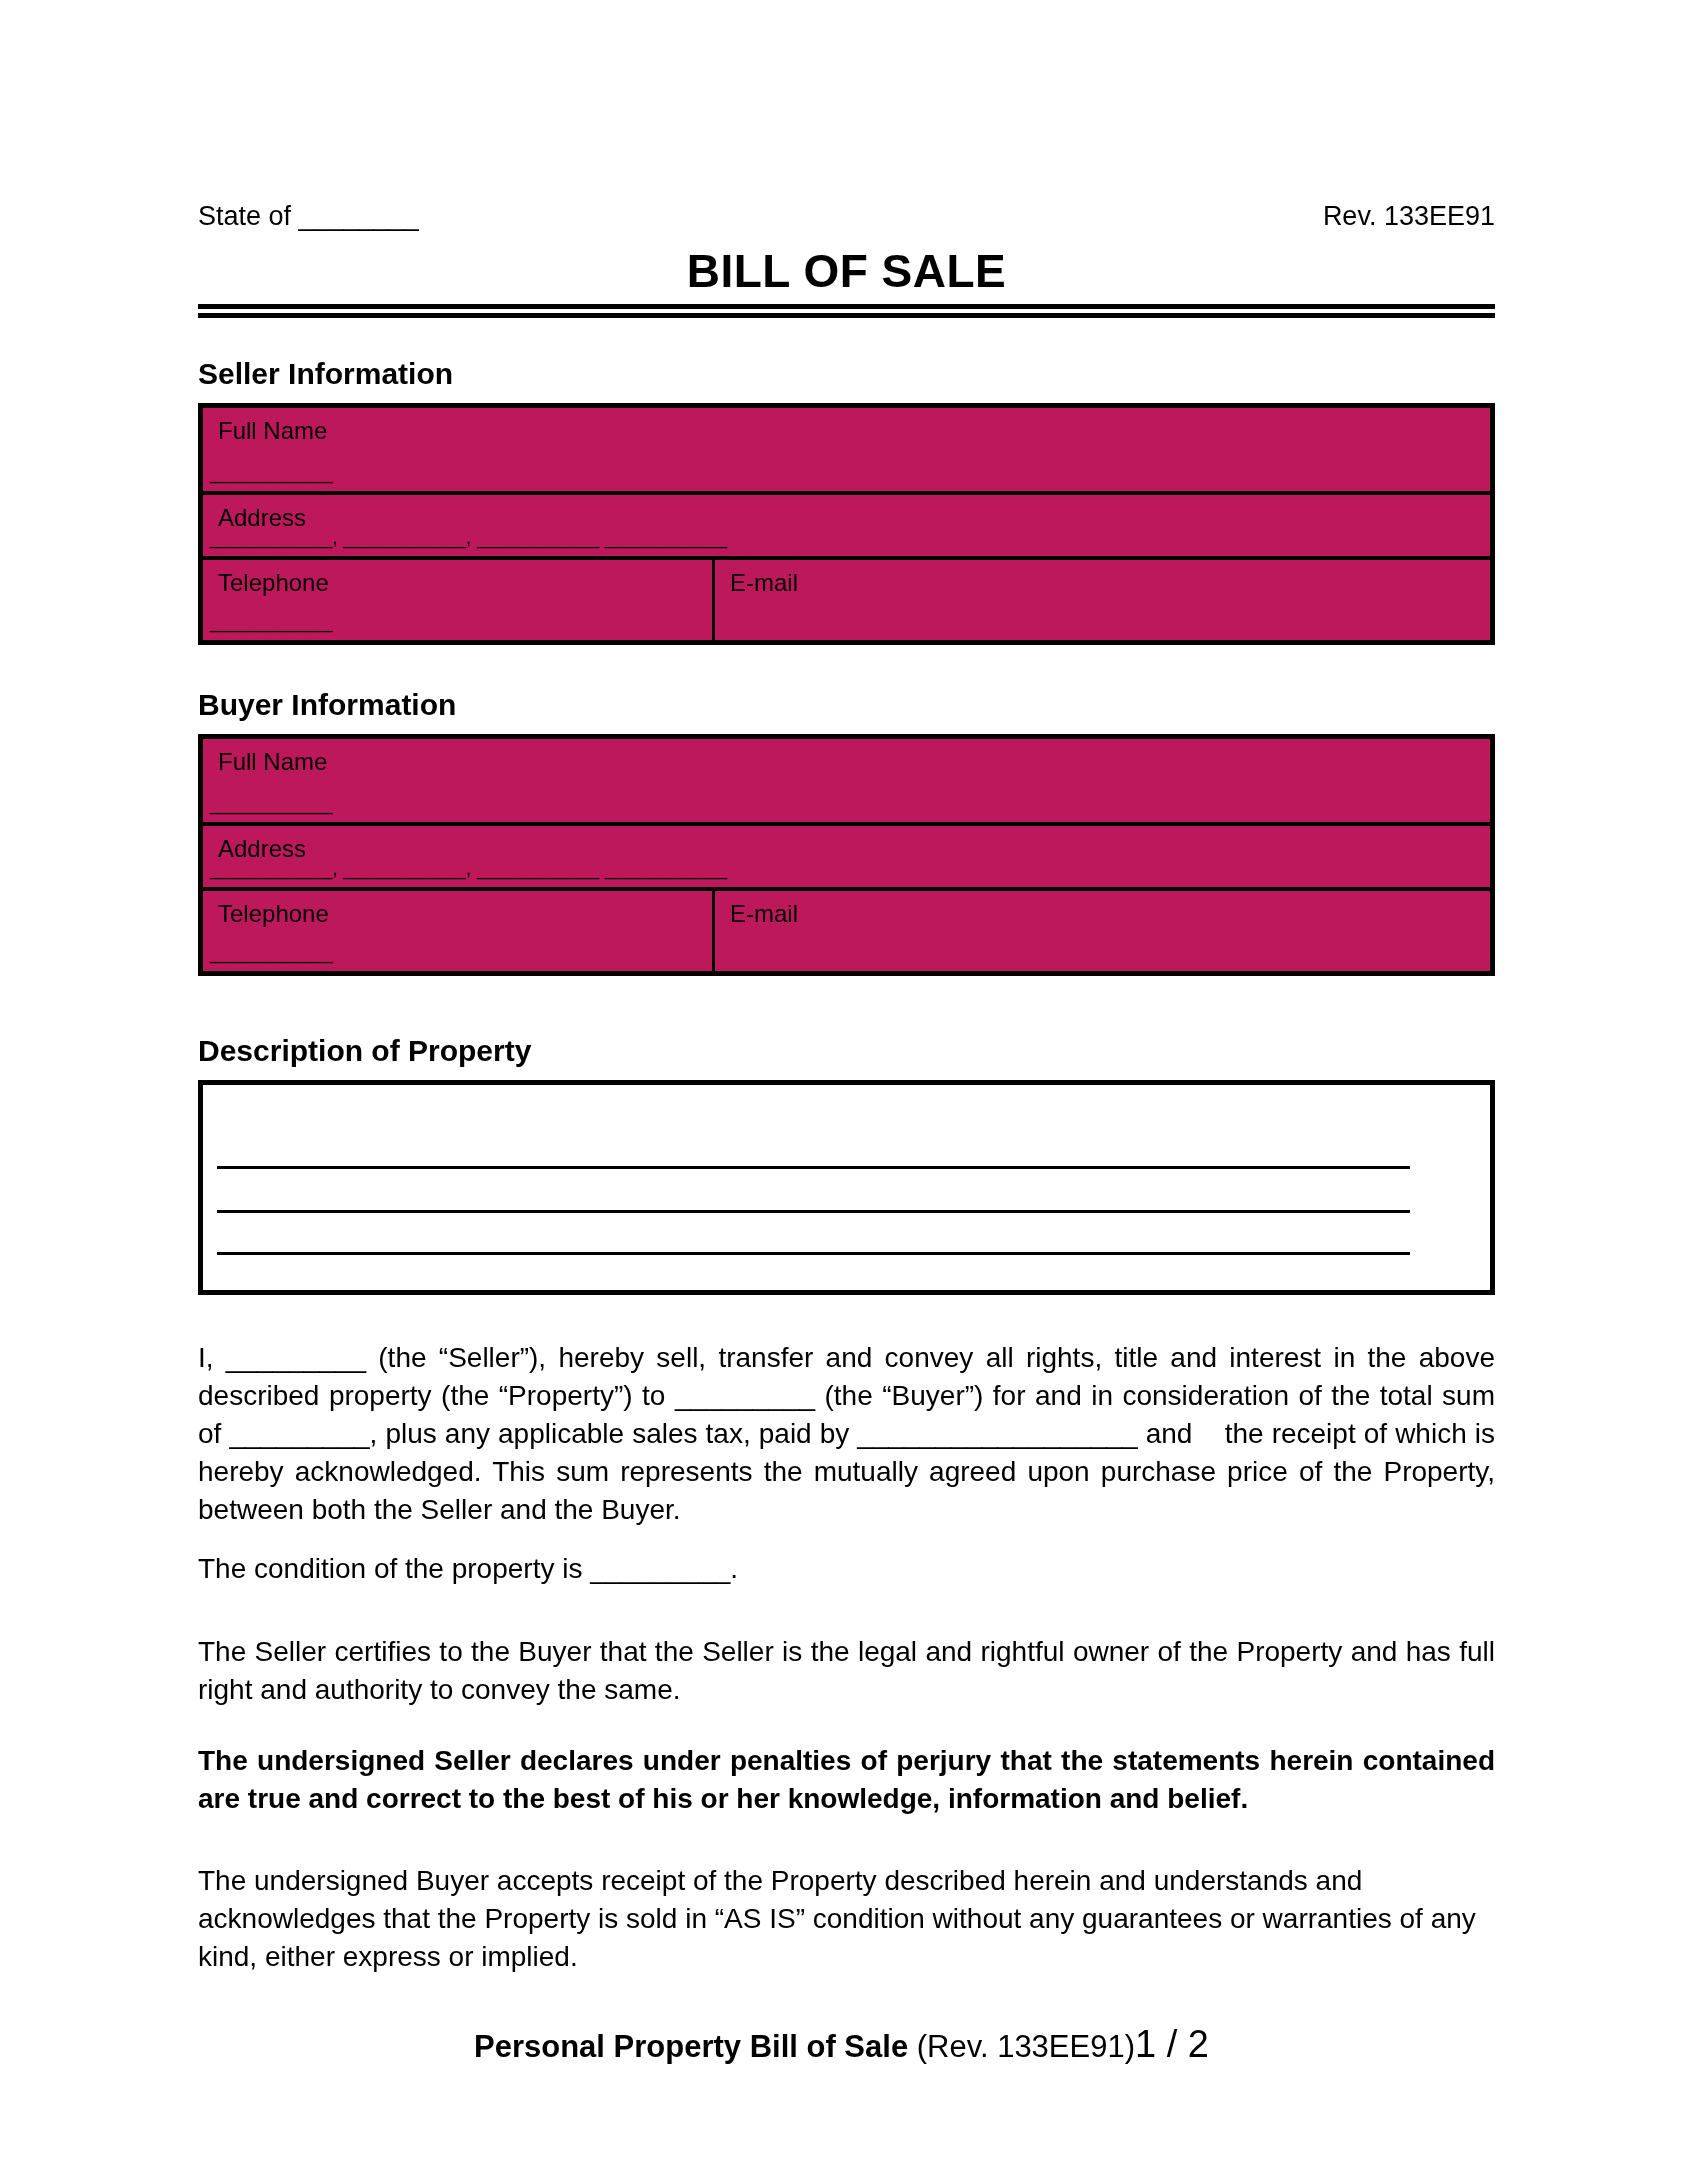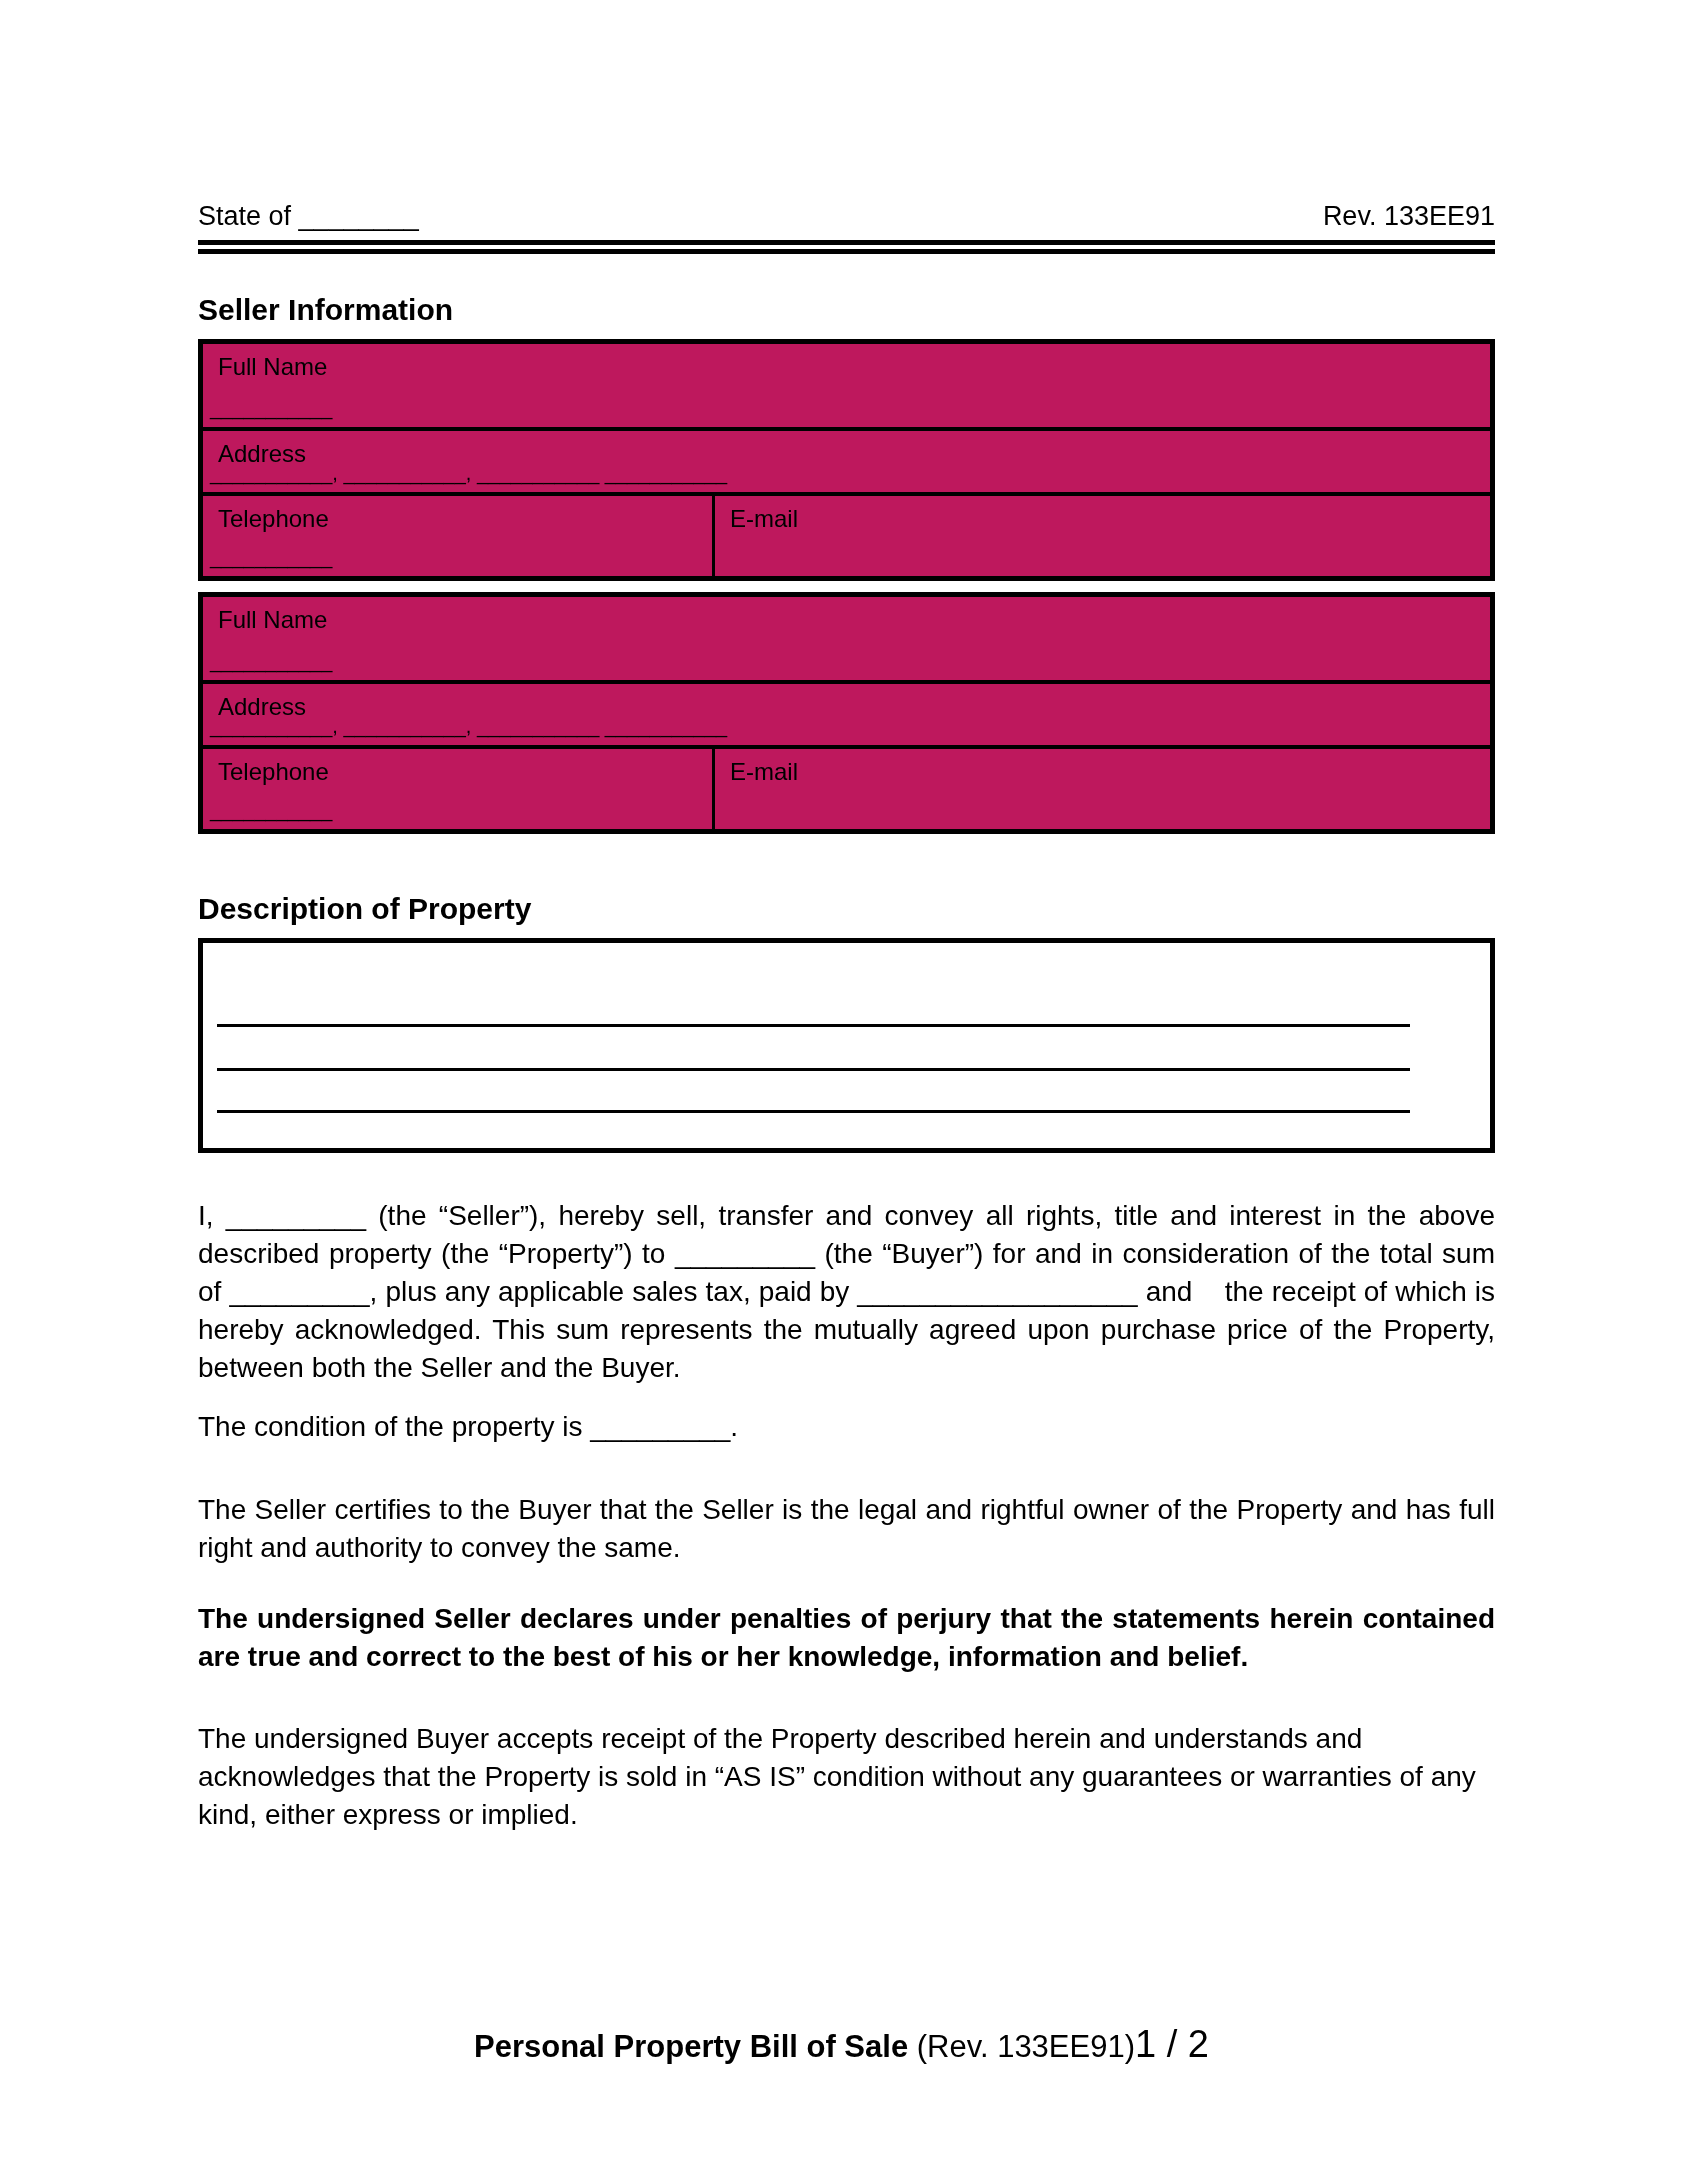--- a/index.html
+++ b/index.html
@@ -79,20 +79,21 @@
   <div class="content">
 
     <div class="doc-header">
       <div>
         <span>State of</span>
         <span>________</span>
       </div>
       <div>Rev. 133EE91</div>
     </div>
 
+    <div class="doc-title">BILL OF SALE</div>
     <div class="title-rule"></div>
 
     <div class="section-heading mt-seller">Seller Information</div>
     <div class="info-table">
       <div class="it-row row-name">
         <div class="cell-label">Full Name</div>
         <div class="cell-blank">___________</div>
       </div>
       <div class="it-row row-address">
         <div class="cell-label">Address</div>
@@ -102,20 +103,21 @@
         <div class="cell-tel">
           <div class="cell-label">Telephone</div>
           <div class="cell-blank">___________</div>
         </div>
         <div class="cell-email">
           <div class="cell-label">E-mail</div>
         </div>
       </div>
     </div>
 
+    <div class="section-heading mt-buyer">Buyer Information</div>
     <div class="info-table">
       <div class="it-row row-name">
         <div class="cell-label">Full Name</div>
         <div class="cell-blank">___________</div>
       </div>
       <div class="it-row row-address">
         <div class="cell-label">Address</div>
         <div class="cell-blank">___________, ___________, ___________ ___________</div>
       </div>
       <div class="it-row row-contact">

